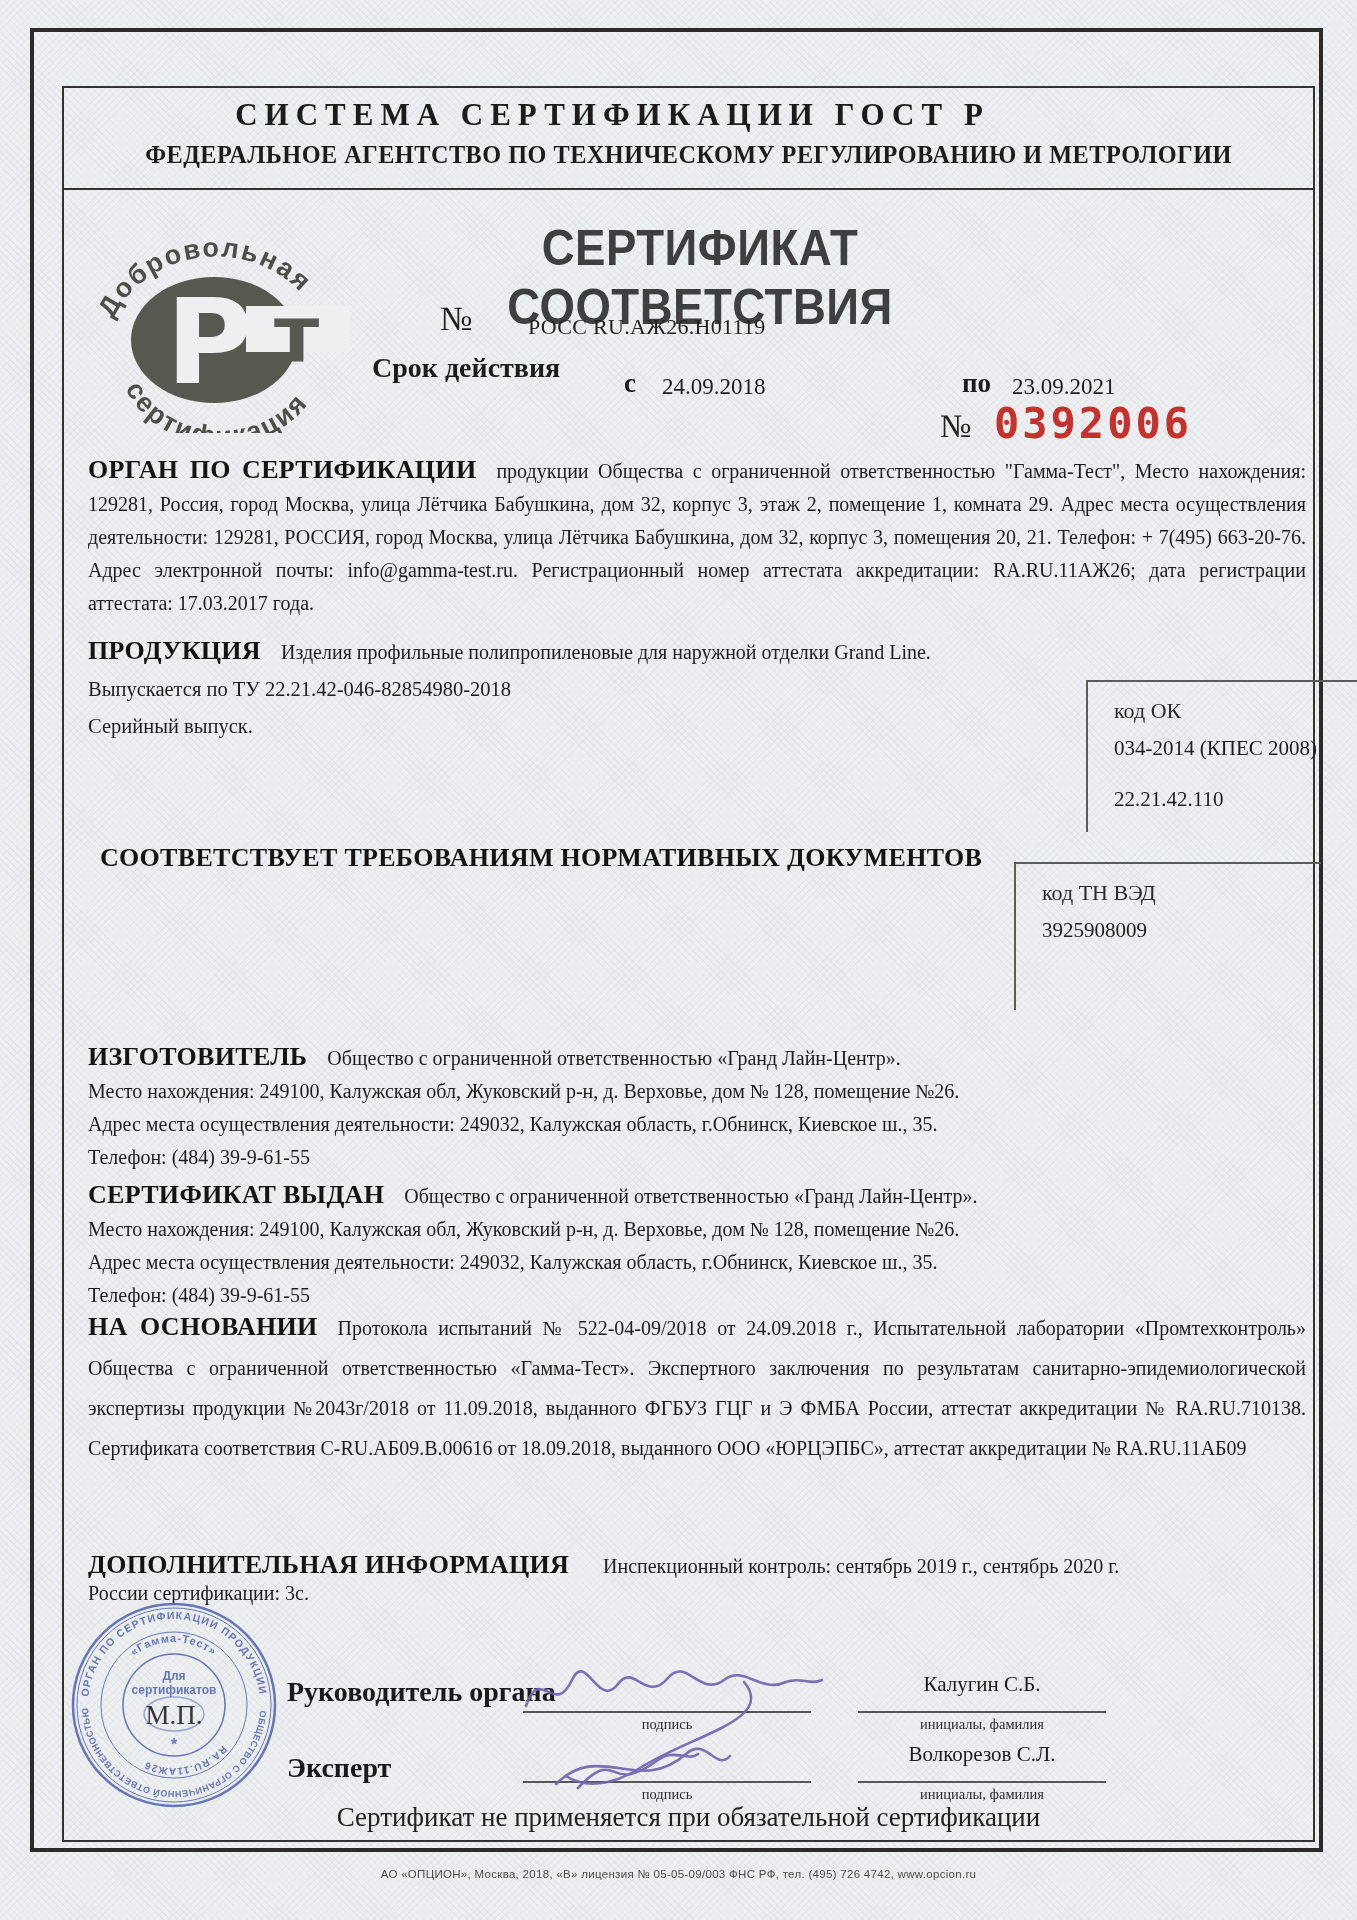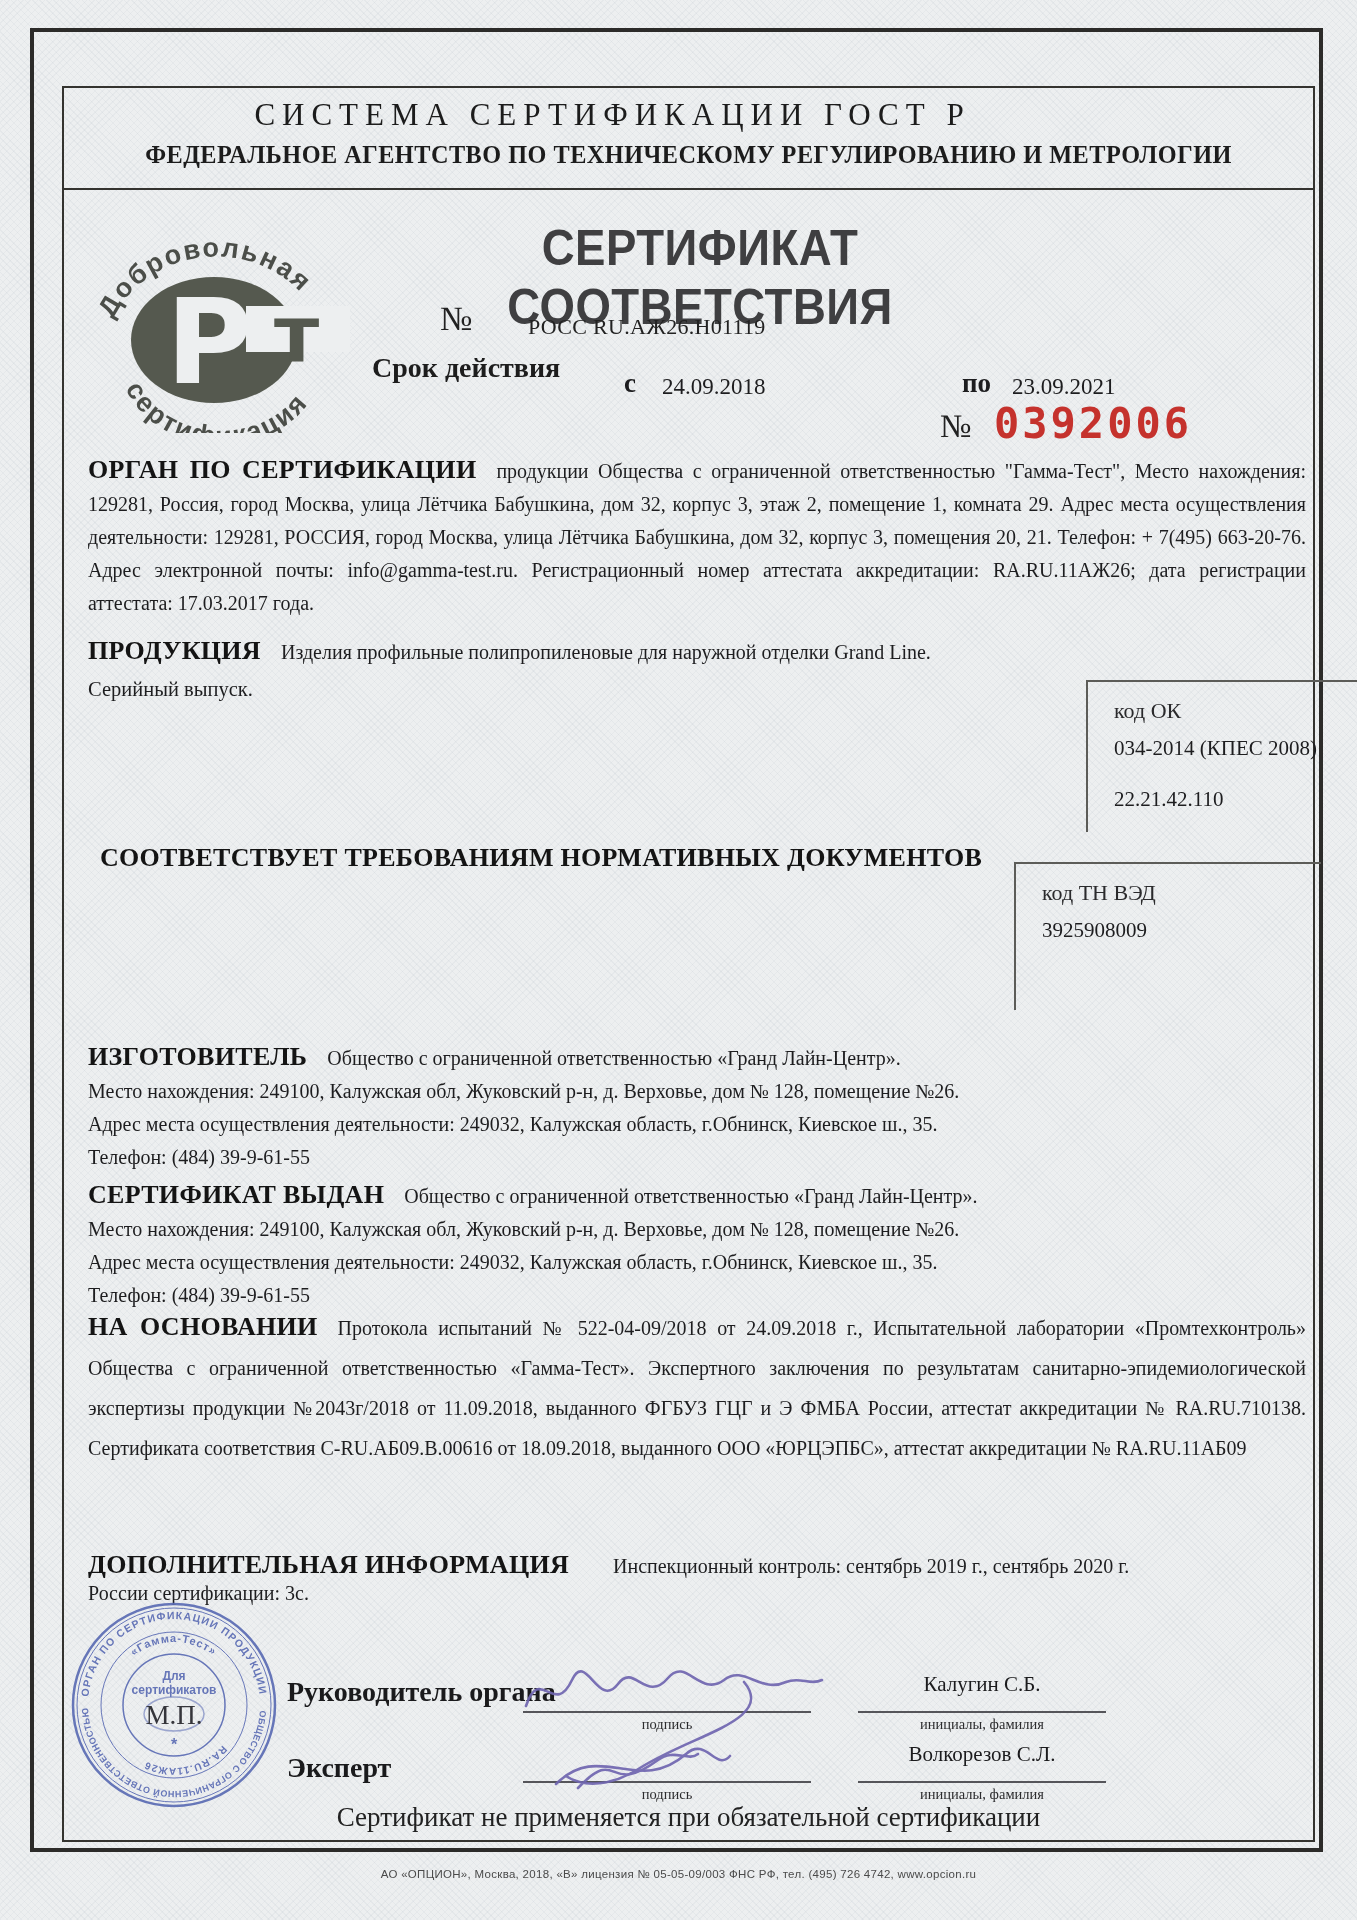--- a/index.html
+++ b/index.html
@@ -11,21 +11,21 @@
       repeating-linear-gradient(-45deg, rgba(176,186,196,.12) 0 1px, transparent 1px 5px);
     font-family:"Liberation Serif", serif;
     color:#1d1d1f;
   }
   .abs{position:absolute;}
   .serif{font-family:"Liberation Serif", serif;}
   .sans{font-family:"Liberation Sans", sans-serif;}
   .outer-frame{left:30px;top:28px;width:1285px;height:1816px;border:4px solid #2c2b29;}
   .inner-frame{left:62px;top:86px;width:1249px;height:1752px;border:2px solid #34332f;}
   .header-divider{left:64px;top:188px;width:1249px;height:2px;background:#34332f;}
-  .hline1{left:64px;top:97px;width:1097px;text-align:center;font-weight:normal;font-size:31px;letter-spacing:7px;color:#1c1c1c;}
+  .hline1{left:64px;top:97px;width:1097px;text-align:center;font-weight:bold;font-size:31px;letter-spacing:7px;color:#1c1c1c;}
   .hline2{left:64px;top:141px;width:1249px;text-align:center;font-weight:bold;font-size:24.5px;letter-spacing:.5px;color:#1c1c1c;transform:scaleX(.99);}
   .cert-title{left:345px;top:222px;width:710px;text-align:center;font-weight:bold;font-size:47px;color:#3f3f41;letter-spacing:.5px;transform:scale(.97,1.06);}
   .no-label{left:440px;top:300px;font-size:34px;color:#222;}
   .no-value{left:528px;top:314px;font-size:22px;color:#222;letter-spacing:.3px;}
   .val-label{left:372px;top:352px;font-weight:bold;font-size:28px;color:#1d1d1d;}
   .val-prep1{left:624px;top:368px;font-weight:bold;font-size:27px;}
   .val-from{left:662px;top:374px;font-size:23px;}
   .val-prep2{left:962px;top:368px;font-weight:bold;font-size:27px;}
   .val-to{left:1012px;top:374px;font-size:23px;}
   .blank-no-label{left:940px;top:408px;font-size:33px;color:#222;}
@@ -41,21 +41,21 @@
   .codebox .cb-label{font-size:22px;color:#2a2a2c;}
   .codebox .cb-val{font-size:21px;color:#1d1d1f;}
   .sec-compliance{left:100px;top:843px;width:915px;}
   .sec-compliance .ln{margin-top:6px;font-size:21px;}
   .sec-man{left:88px;top:1042px;width:1218px;}
   .sec-man .ln, .sec-issued .ln{font-size:20px;line-height:33px;}
   .sec-issued{left:88px;top:1180px;width:1218px;}
   .sec-basis{left:88px;top:1308px;width:1218px;text-align:justify;}
   .sec-basis .bt{line-height:40px;}
   .sec-add{left:88px;top:1550px;width:1218px;}
-  .sec-add .sh{margin-right:44px;}
+  .sec-add .sh{margin-right:34px;}
   .sec-add .insp{font-size:20px;}
   .sec-add .ln{font-size:20px;margin-top:2px;}
   .sig-label{font-weight:bold;font-size:28px;color:#1a1a1c;}
   .lbl-head{left:287px;top:1676px;}
   .lbl-expert{left:287px;top:1752px;}
   .sig-line{border-bottom:2px solid #55555a;}
   .line-s1{left:523px;top:1711px;width:288px;}
   .line-n1{left:858px;top:1711px;width:248px;}
   .line-s2{left:523px;top:1781px;width:288px;}
   .line-n2{left:858px;top:1781px;width:248px;}
@@ -117,20 +117,21 @@
   <div class="abs blank-no">0392006</div>
 
   <div class="abs sec-organ">
     <span class="sh serif">ОРГАН ПО СЕРТИФИКАЦИИ</span><span class="bt serif">продукции Общества с ограниченной ответственностью "Гамма-Тест", Место нахождения: 129281, Россия, город Москва, улица Лётчика Бабушкина, дом 32, корпус 3, этаж 2, помещение 1, комната 29. Адрес места осуществления деятельности: 129281, РОССИЯ, город Москва, улица Лётчика Бабушкина, дом 32, корпус 3, помещения 20, 21. Телефон: + 7(495) 663-20-76. Адрес электронной почты: info@gamma-test.ru. Регистрационный номер аттестата аккредитации: RA.RU.11АЖ26; дата регистрации аттестата: 17.03.2017 года.</span>
   </div>
 
   <div class="abs sec-product">
     <div>
       <span class="sh serif">ПРОДУКЦИЯ</span><span class="bt serif">Изделия профильные полипропиленовые для наружной отделки Grand Line.</span>
     </div>
+    <div class="ln serif">Выпускается по ТУ 22.21.42-046-82854980-2018</div>
     <div class="ln serif">Серийный выпуск.</div>
   </div>
 
   <div class="abs codebox box-ok">
     <div class="cb-label serif">код ОК</div>
     <div class="cb-val serif" style="margin-top:12px;">034-2014 (КПЕС 2008)</div>
     <div class="cb-val serif" style="margin-top:26px;">22.21.42.110</div>
   </div>
 
   <div class="abs sec-compliance">

